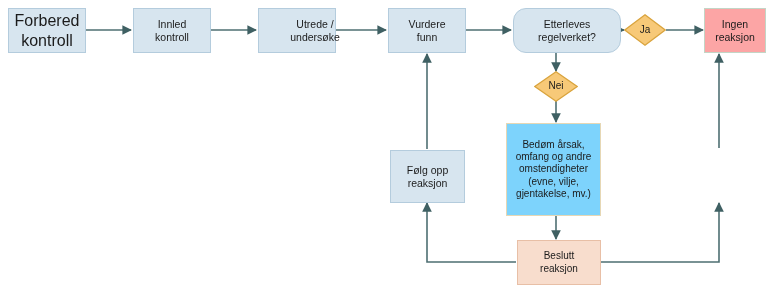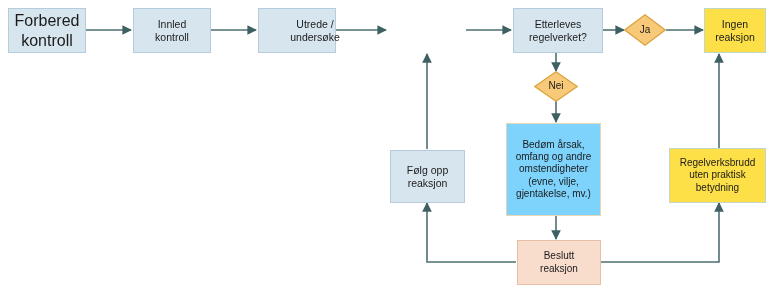--- a/index.html
+++ b/index.html
@@ -34,21 +34,21 @@
   }
   .box{
     border-width:1px;
     border-style:solid;
   }
   .box-blue{
     background:#d7e5ef;
     border-color:#b4ccdd;
   }
   .box-green{
-    background:#fde047;
+    background:#fca5a5;
     border-color:#c3d5c6;
   }
   .box-cream{
     background:#7dd3fc;
     border-color:#e6d7b4;
   }
   .box-salmon{
     background:#f8ddcd;
     border-color:#e8bfa6;
   }
@@ -95,22 +95,24 @@
 
   <div class="node box box-blue" style="left:8px;top:8px;width:78px;height:45px;font-size:16px;">Forbered
 kontroll</div>
 
   <div class="node box box-blue" style="left:133px;top:8px;width:78px;height:45px;font-size:10.5px;">Innled
 kontroll</div>
 
   <div class="node box box-blue" style="left:258px;top:8px;width:78px;height:45px;font-size:10.5px;padding-left:36px;">Utrede /
 undersøke</div>
 
+  <div class="node box box-blue" style="left:388px;top:8px;width:78px;height:45px;font-size:10.5px;">Vurdere
+funn</div>
 
-  <div class="node box box-blue" style="left:513px;top:8px;width:90px;height:45px;font-size:10.5px;">Etterleves
+  <div class="node box box-blue" style="left:513px;top:8px;width:108px;height:45px;font-size:10.5px;border-radius:13px;">Etterleves
 regelverket?</div>
 
   <div class="node box box-green" style="left:704px;top:8px;width:62px;height:45px;font-size:10.5px;">Ingen
 reaksjon</div>
 
   <div class="node diamond" style="left:624px;top:14px;width:42px;height:32px;font-size:10px;">
     <svg class="dshape" viewBox="0 0 42 32" preserveAspectRatio="none">
       <polygon points="21,0.8 41.2,16 21,31.2 0.8,16" fill="#f7c978" stroke="#d9a33c" stroke-width="1.2"></polygon>
     </svg>
     <span class="dlabel">Ja</span>
@@ -125,20 +127,17 @@
 
   <div class="node box box-cream" style="left:506px;top:123px;width:95px;height:93px;font-size:10px;">Bedøm årsak,
 omfang og andre
 omstendigheter
 (evne, vilje,
 gjentakelse, mv.)</div>
 
   <div class="node box box-blue" style="left:390px;top:150px;width:75px;height:53px;font-size:10.5px;text-align:center;">Følg opp
 reaksjon</div>
 
-  <div class="node box box-green" style="left:669px;top:148px;width:97px;height:55px;font-size:10px;">Regelverksbrudd
-uten praktisk
-betydning</div>
 
   <div class="node box box-salmon" style="left:517px;top:240px;width:84px;height:45px;font-size:10px;">Beslutt
 reaksjon</div>
 
 </div>
 
 </body></html>

